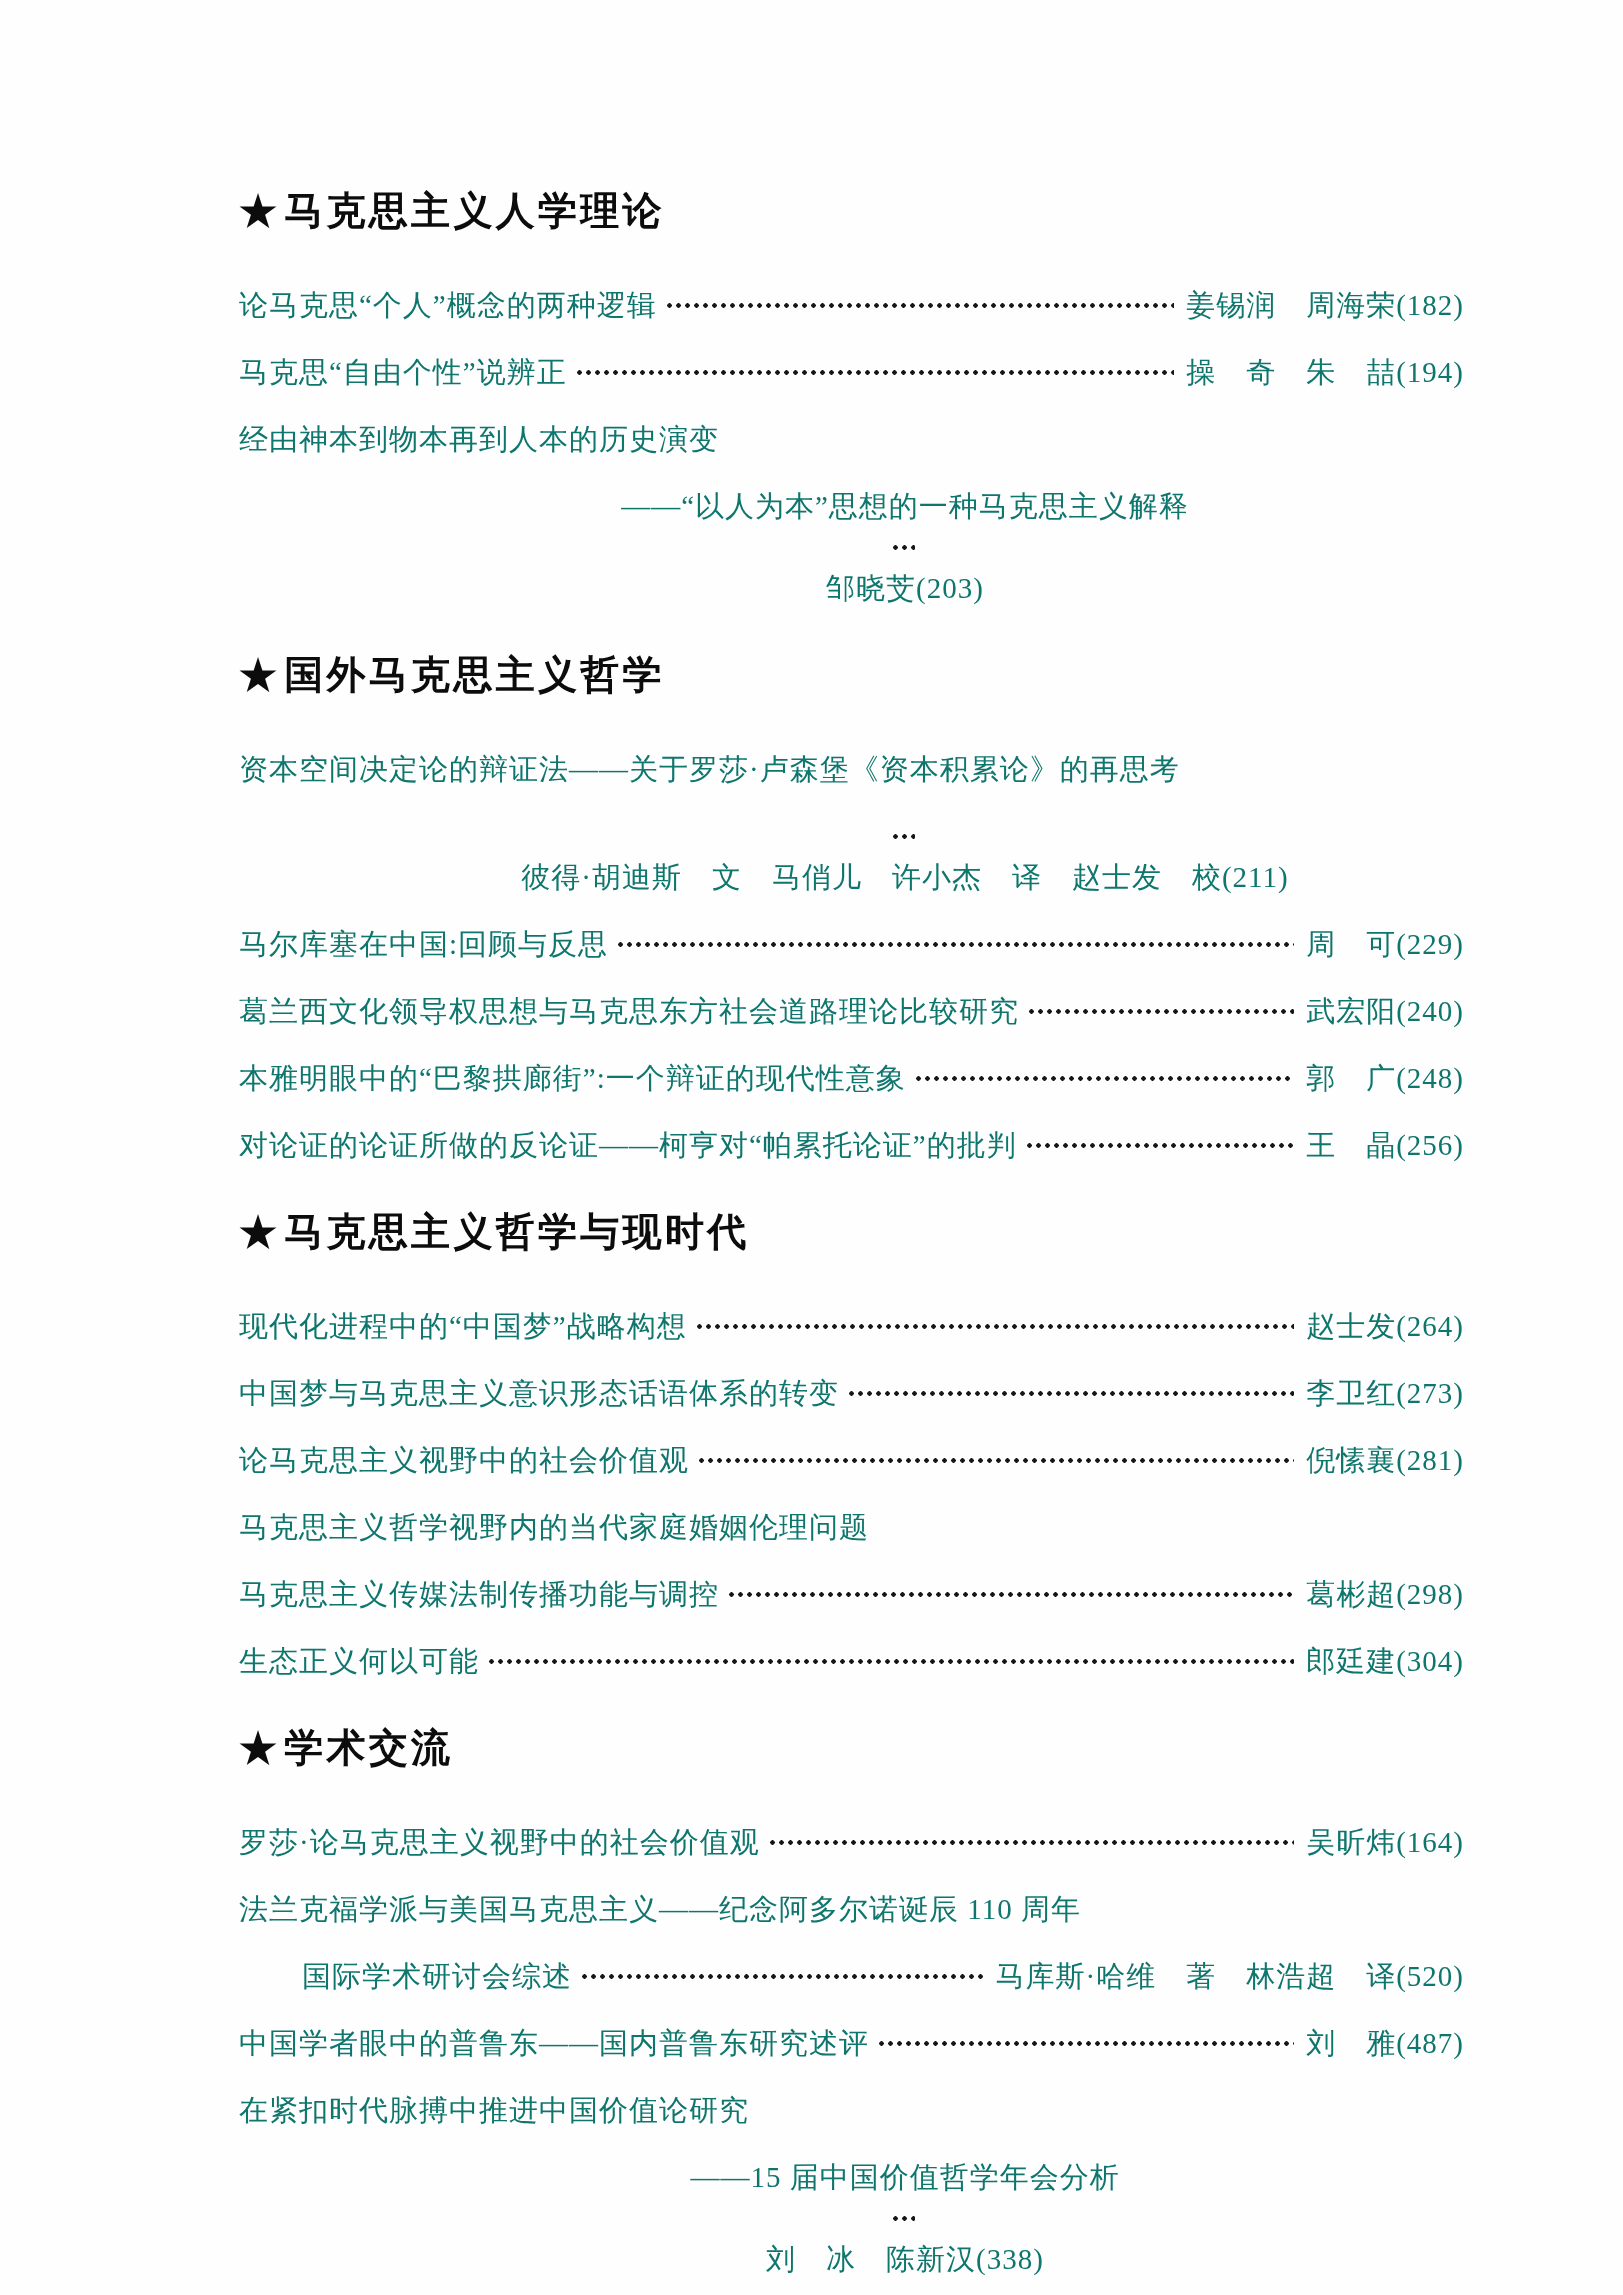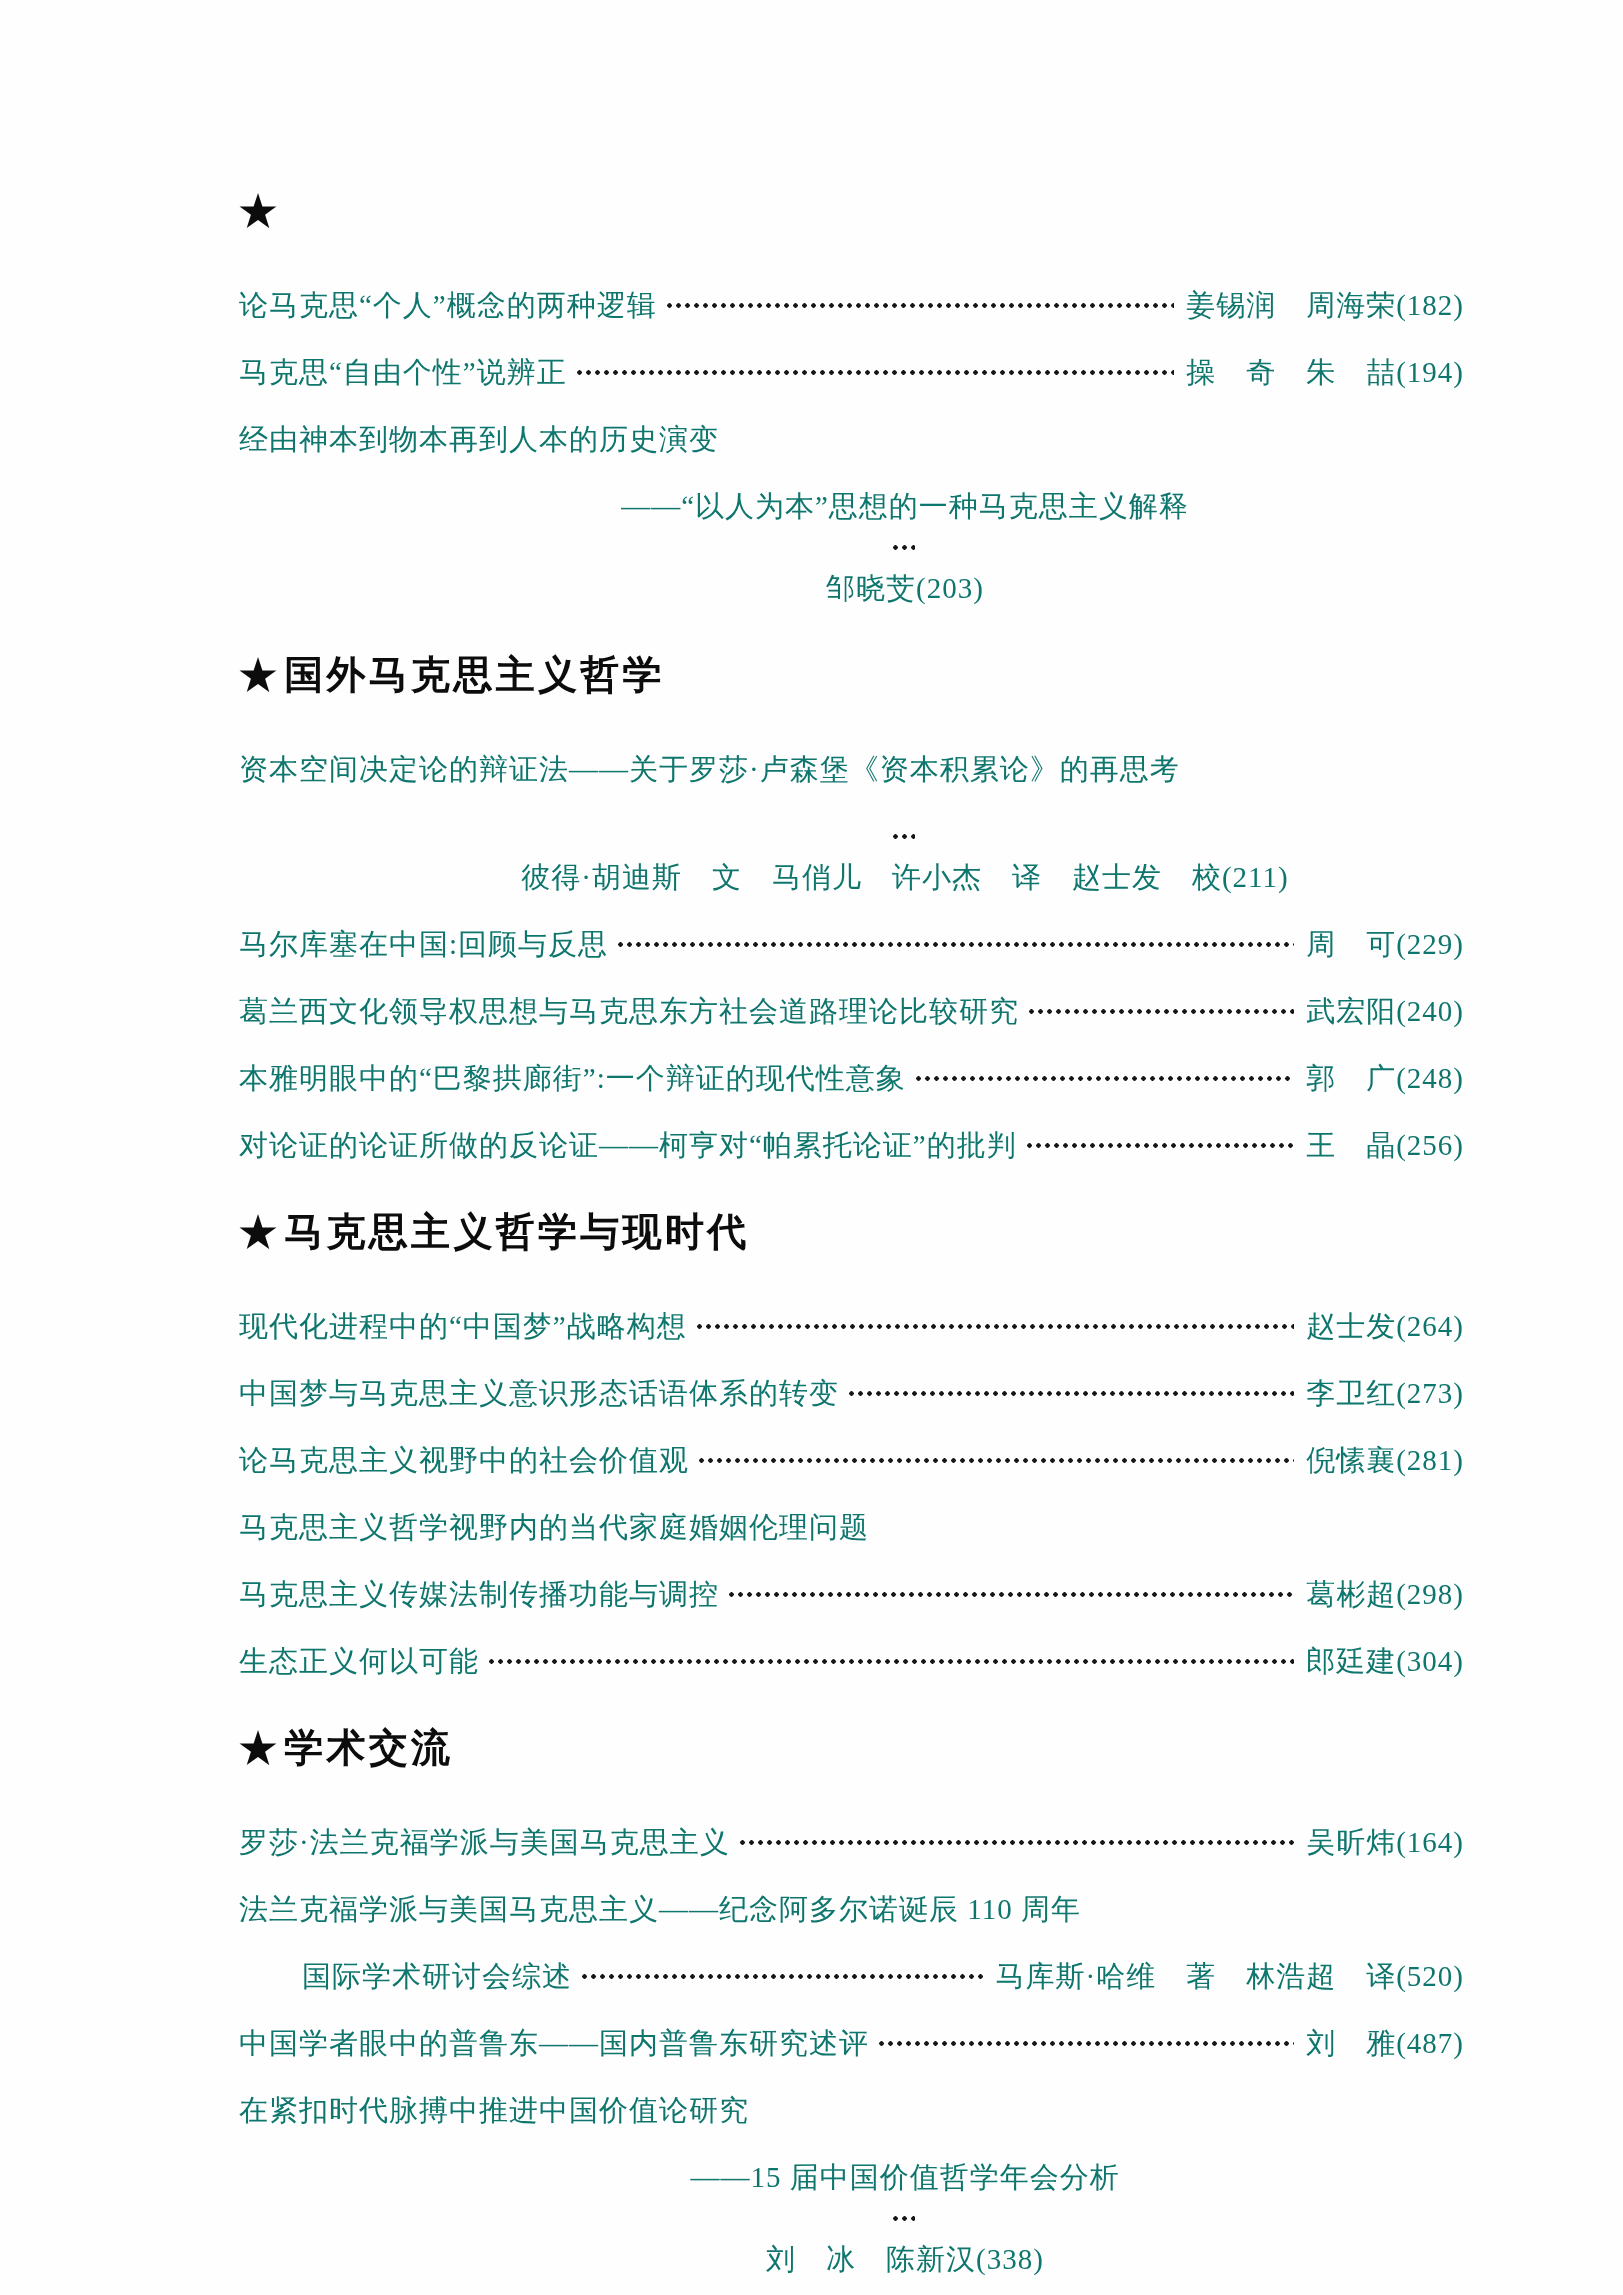--- a/index.html
+++ b/index.html
@@ -72,20 +72,21 @@
   }
 </style>
 </head>
 <body>
 
 <div class="page">
   <div>
   <div class="section">
     <div class="section-heading">
       <span class="star">★</span>
+      <span>马克思主义人学理论</span>
     </div>
     <div>
   <div class="toc-row indent-0">
     <span class="entry-title">论马克思“个人”概念的两种逻辑</span>
     <span class="dot-leader"></span>
     <span class="entry-tail">姜锡润　周海荣(182)</span>
   </div>
 
   <div class="toc-row indent-0">
     <span class="entry-title">马克思“自由个性”说辨正</span>
@@ -194,21 +195,21 @@
   </div>
 
   <div class="section">
     <div class="section-heading">
       <span class="star">★</span>
       <span>学术交流</span>
     </div>
     <div>
 
   <div class="toc-row indent-0">
-    <span class="entry-title">罗莎·法兰克福学派与美国马克思主义</span>
+    <span class="entry-title">罗莎·论马克思主义视野中的社会价值观</span>
     <span class="dot-leader"></span>
     <span class="entry-tail">吴昕炜(164)</span>
   </div>
 
   <div class="toc-row indent-0">
     <span class="entry-title">法兰克福学派与美国马克思主义——纪念阿多尔诺诞辰 110 周年</span>
 
   </div>
 
   <div class="toc-row indent-1">

